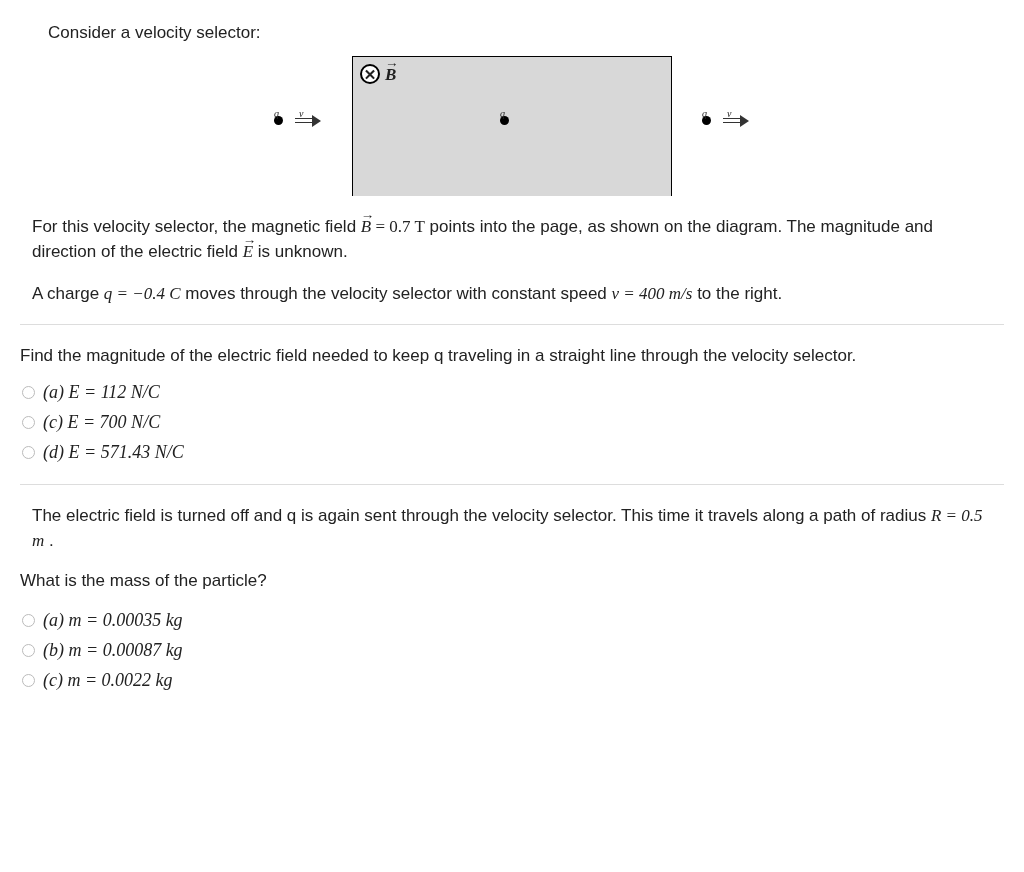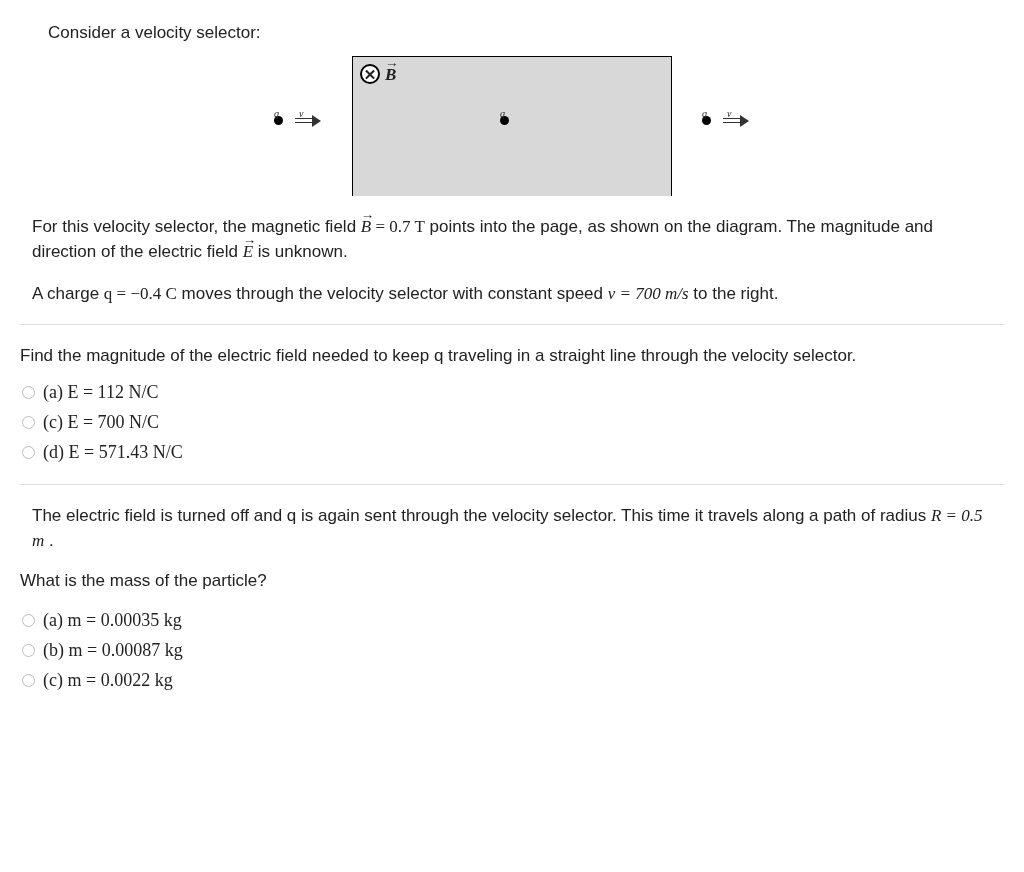--- a/index.html
+++ b/index.html
@@ -146,20 +146,21 @@
     }
     .option-list {
       list-style: none;
       padding-left: 2px;
     }
     .option-list li {
       display: flex;
       align-items: center;
       gap: 8px;
       margin: 3px 0;
+      font-style: italic;
     }
     .radio {
       width: 13px;
       height: 13px;
       border: 1px solid #bbb;
       border-radius: 50%;
       flex-shrink: 0;
       background: #fff;
     }
     .opt-label {
@@ -209,21 +210,21 @@
         </div>
     </div>
   </div>
 </div>
 
 <div class="para">
   <span>For this velocity selector, the magnetic field </span><span class="math"><span class="vec" style="font-style:italic">B</span><span> = 0.7 T</span></span><span> points into the page, as shown on the diagram. The magnitude and direction of the electric field </span><span class="math"><span class="vec" style="font-style:italic">E</span></span><span> is unknown.</span>
 </div>
 
 <div class="para" style="margin-top:16px">
-  <span>A charge </span><span class="math" style="">q = −0.4 C</span><span> moves through the velocity selector with constant speed </span><span class="math" style="font-style:italic">v = 700 m/s</span><span> to the right.</span>
+  <span>A charge </span><span class="math" style="font-style:italic">q = −0.4 C</span><span> moves through the velocity selector with constant speed </span><span class="math" style="font-style:italic">v = 400 m/s</span><span> to the right.</span>
 </div>
 
 <hr>
 
 <div class="question">Find the magnitude of the electric field needed to keep q traveling in a straight line through the velocity selector.</div>
 
 <ul class="option-list">
   <li>
       <span class="radio"></span>
       <span class="opt-label">(a) E = 112 N/C</span>

